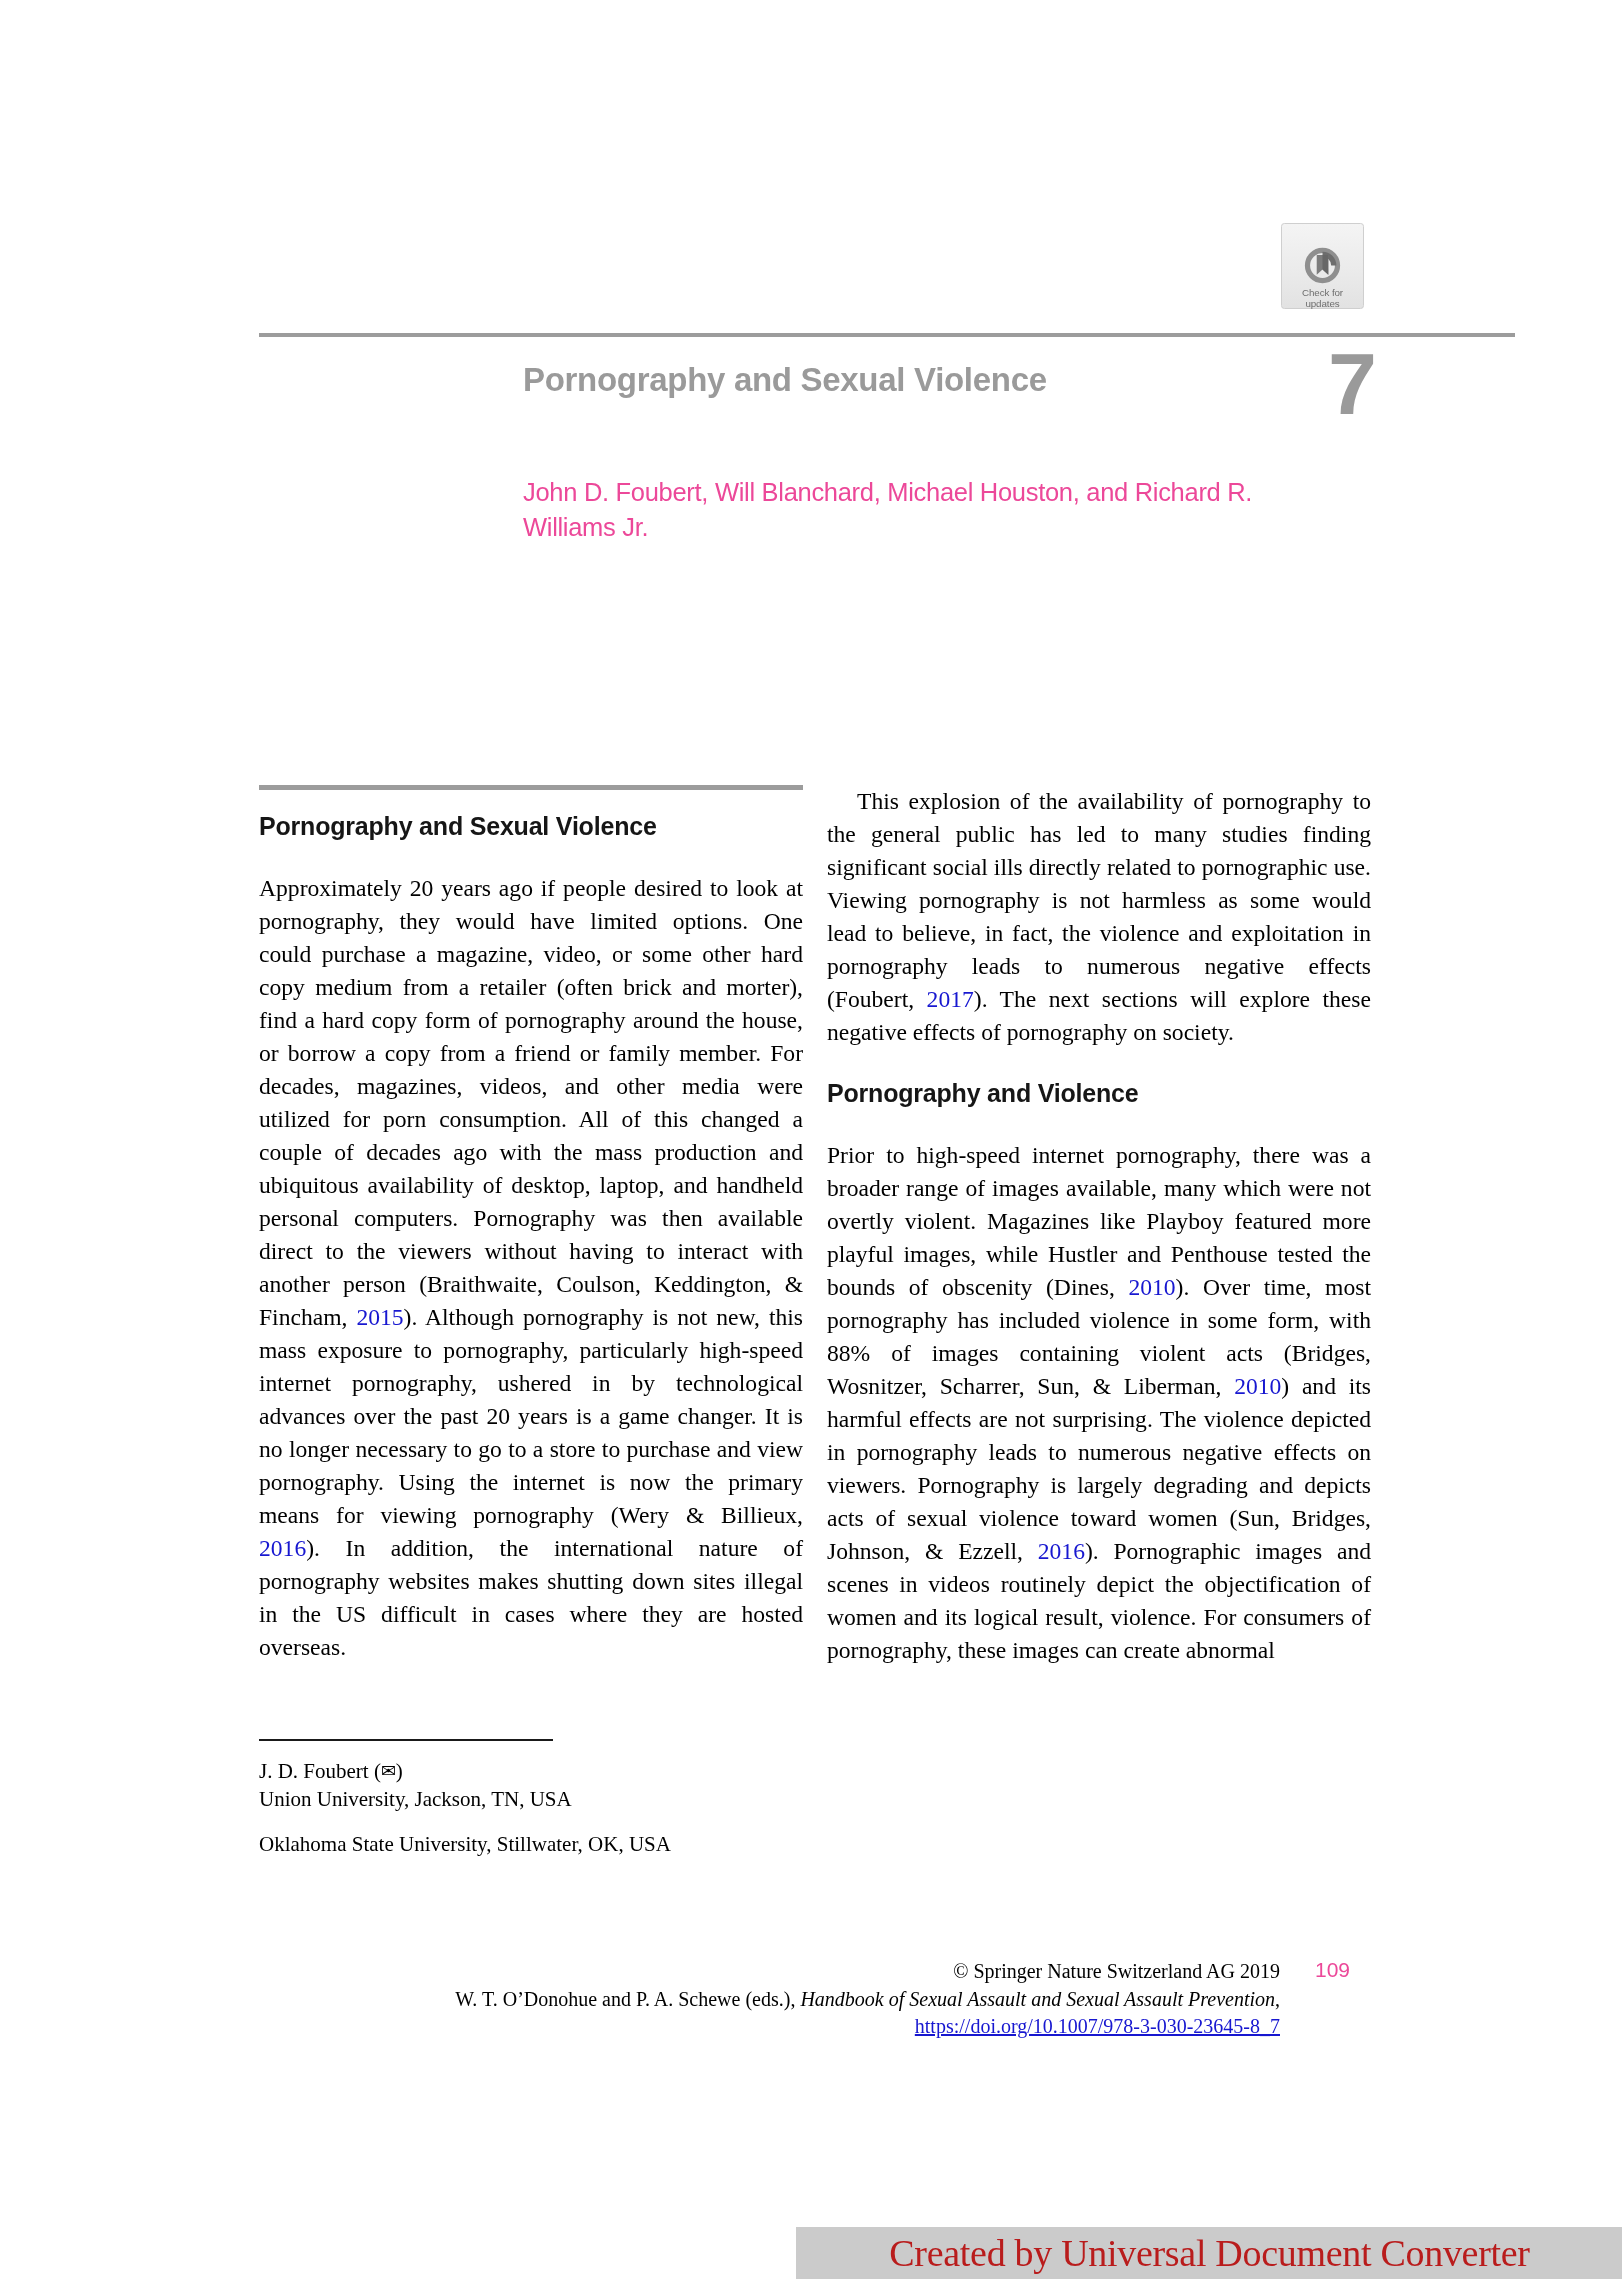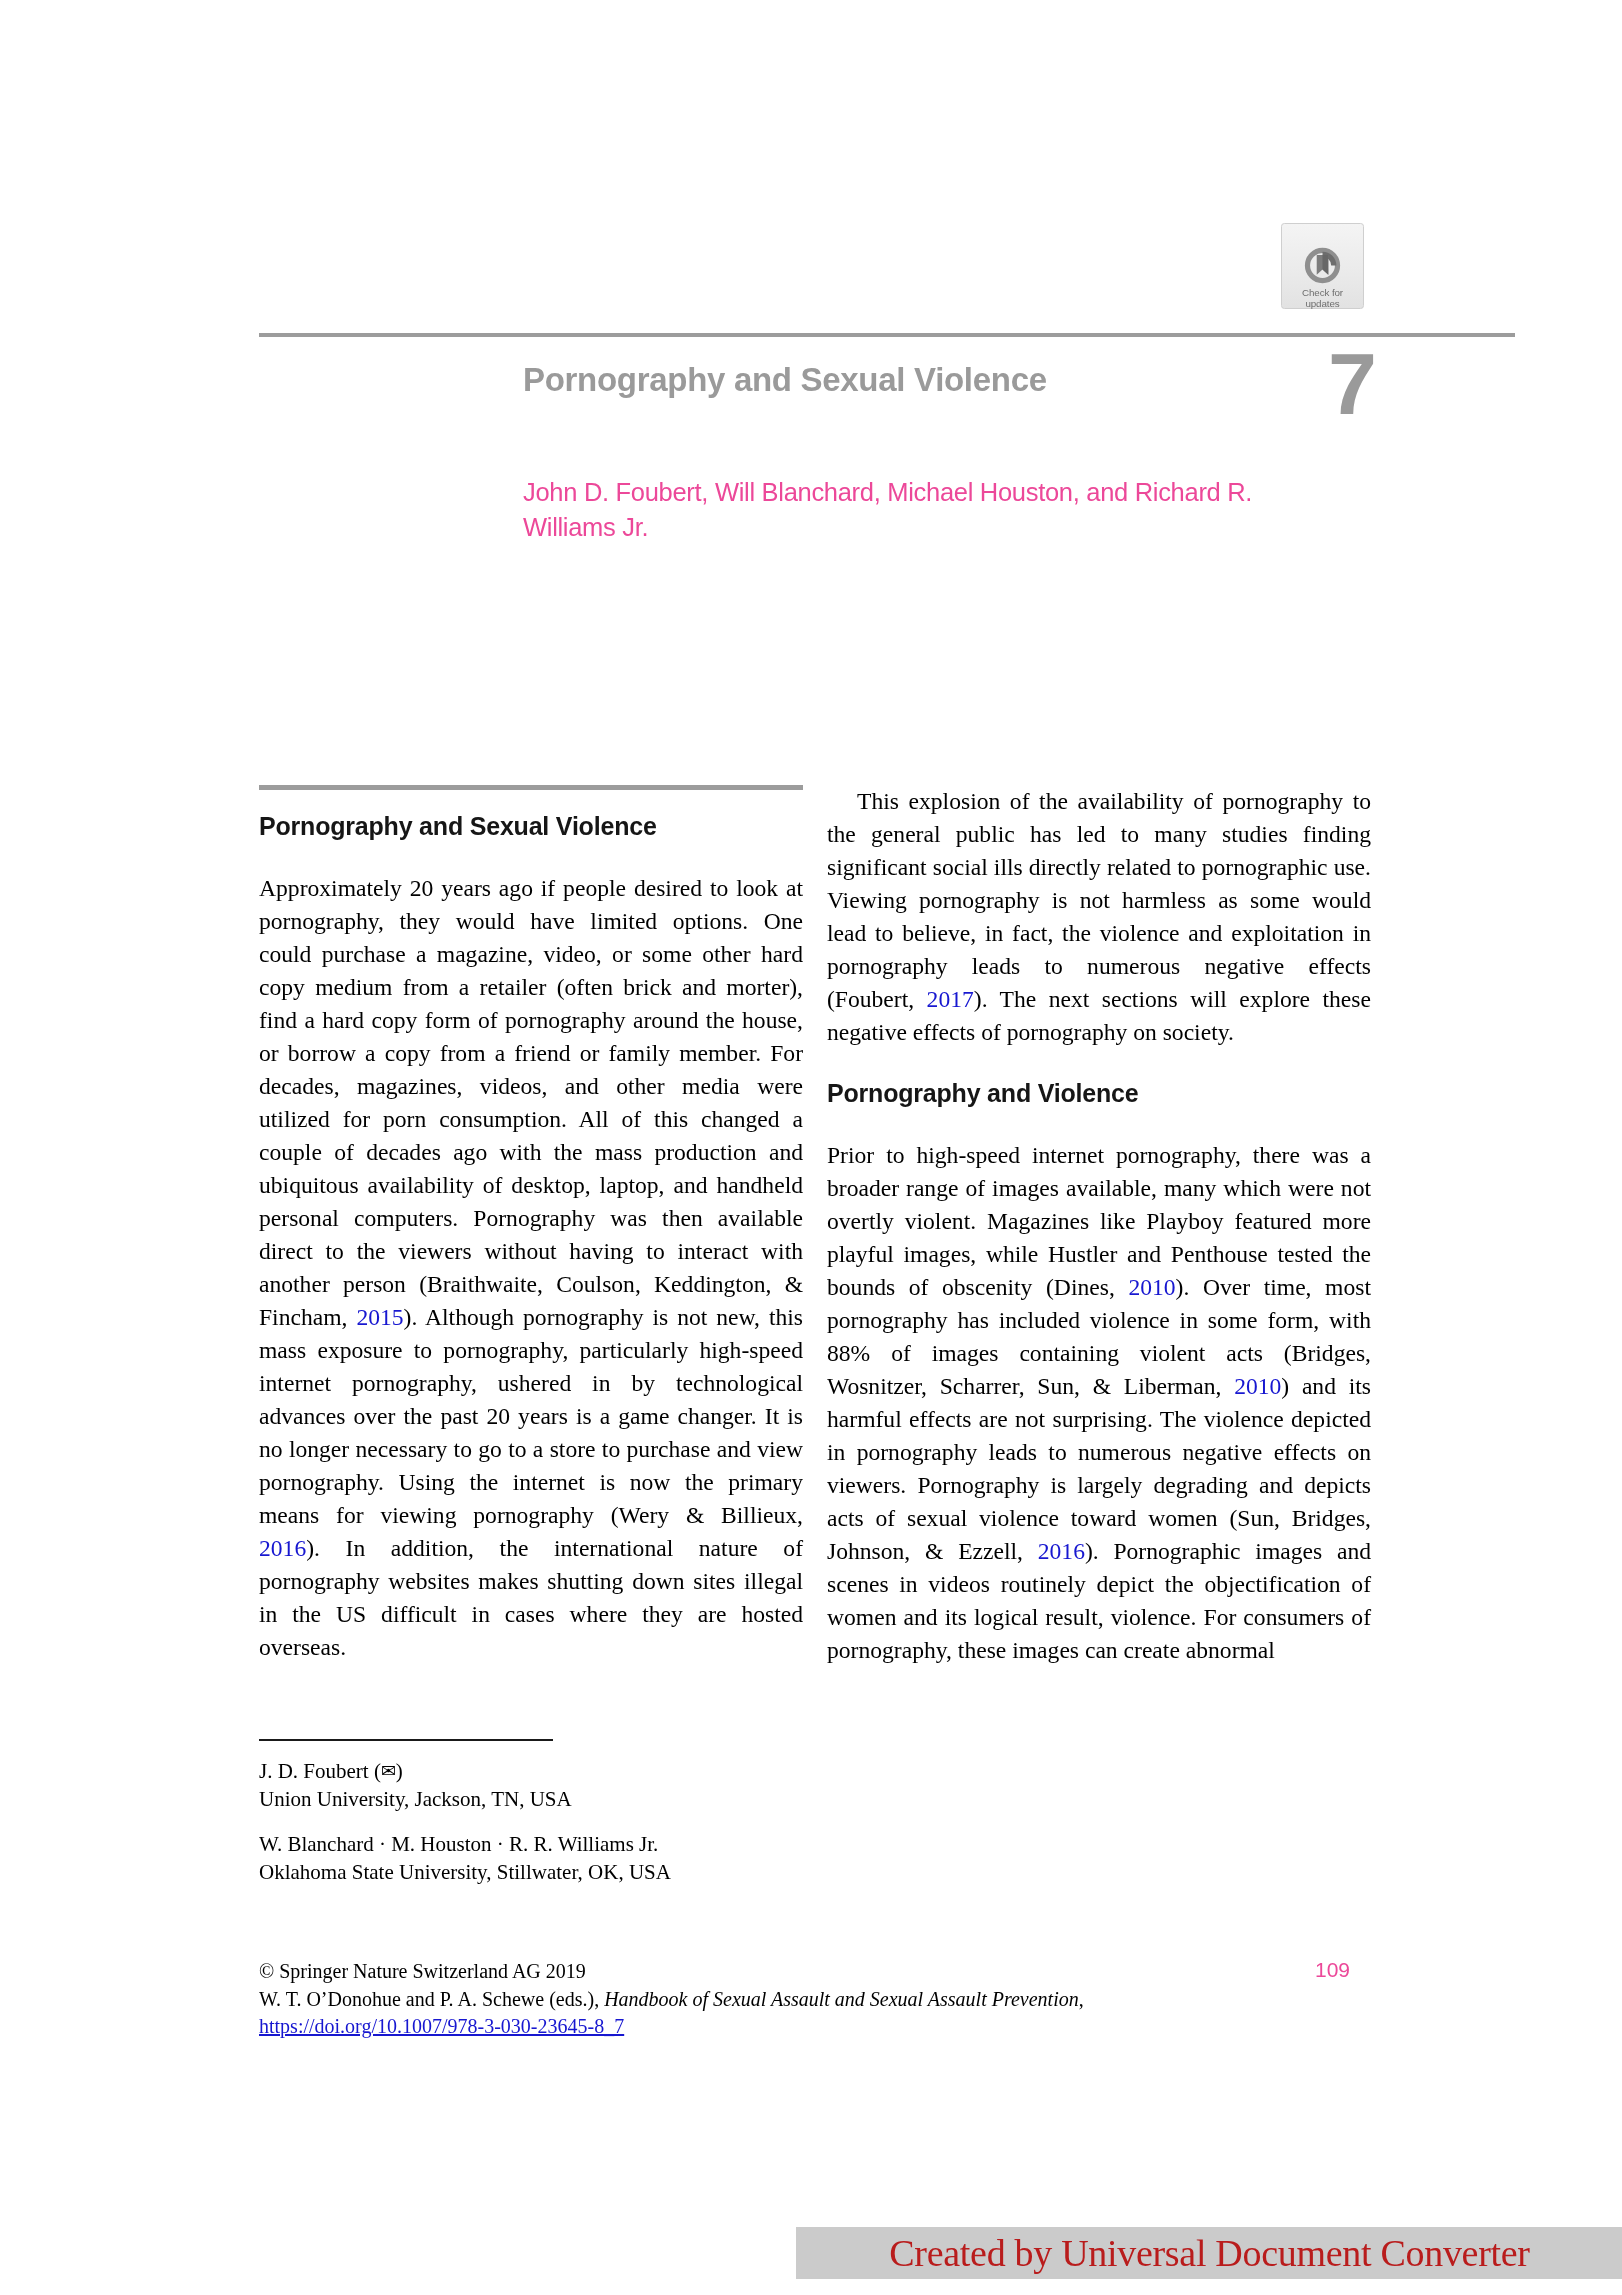--- a/index.html
+++ b/index.html
@@ -176,20 +176,21 @@
   
   #copyright {
     position: absolute;
     left: 259px;
     top: 1958px;
     width: 1021px;
     font-family: "Liberation Serif", serif;
     font-size: 20px;
     line-height: 27.5px;
     color: #000000;
+    text-align: right;
   }
   #copyright .cr-ital { font-style: italic; margin-top: 32px; }
   #copyright .cr-doi { color: #1717d0; }
 
   #page-number {
     position: absolute;
     left: 1280px;
     top: 1957px;
     width: 105px;
     text-align: center;
@@ -258,21 +259,20 @@
     <h2 class="sec-head spaced">Pornography and Violence</h2>
 
     <p class="body"><span>Prior to high-speed internet pornography, there was a broader range of images available, many which were not overtly violent. Magazines like Playboy featured more playful images, while Hustler and Penthouse tested the bounds of obscenity (Dines, </span><a class="ref" href="#">2010</a><span>). Over time, most pornography has included violence in some form, with 88% of images containing violent acts (Bridges, Wosnitzer, Scharrer, Sun, &amp; Liberman, </span><a class="ref" href="#">2010</a><span>) and its harmful effects are not surprising. The violence depicted in pornography leads to numerous negative effects on viewers. Pornography is largely degrading and depicts acts of sexual violence toward women (Sun, Bridges, Johnson, &amp; Ezzell, </span><a class="ref" href="#">2016</a><span>). Pornographic images and scenes in videos routinely depict the objectification of women and its logical result, violence. For consumers of pornography, these images can create abnormal</span></p>
   </div>
 
   <div id="footnote">
     <div class="fn-rule"></div>
     <div class="fn-line"><span>J. D. Foubert (</span><span class="envelope-glyph">✉</span><span>)</span></div>
     <div class="fn-line">Union University, Jackson, TN, USA</div>
     <div class="fn-gap"></div>
-    <div class="fn-line">W. Blanchard · M. Houston · R. R. Williams Jr.</div>
     <div class="fn-line">Oklahoma State University, Stillwater, OK, USA</div>
   </div>
 
   <div id="copyright">
     <div>© Springer Nature Switzerland AG 2019</div>
     <div><span>W. T. O’Donohue and P. A. Schewe (eds.), </span><span class="cr-ital">Handbook of Sexual Assault and Sexual Assault Prevention</span><span>,</span></div>
     <div><a class="cr-doi" href="#">https://doi.org/10.1007/978-3-030-23645-8_7</a></div>
   </div>
 
   <div id="page-number">109</div>

